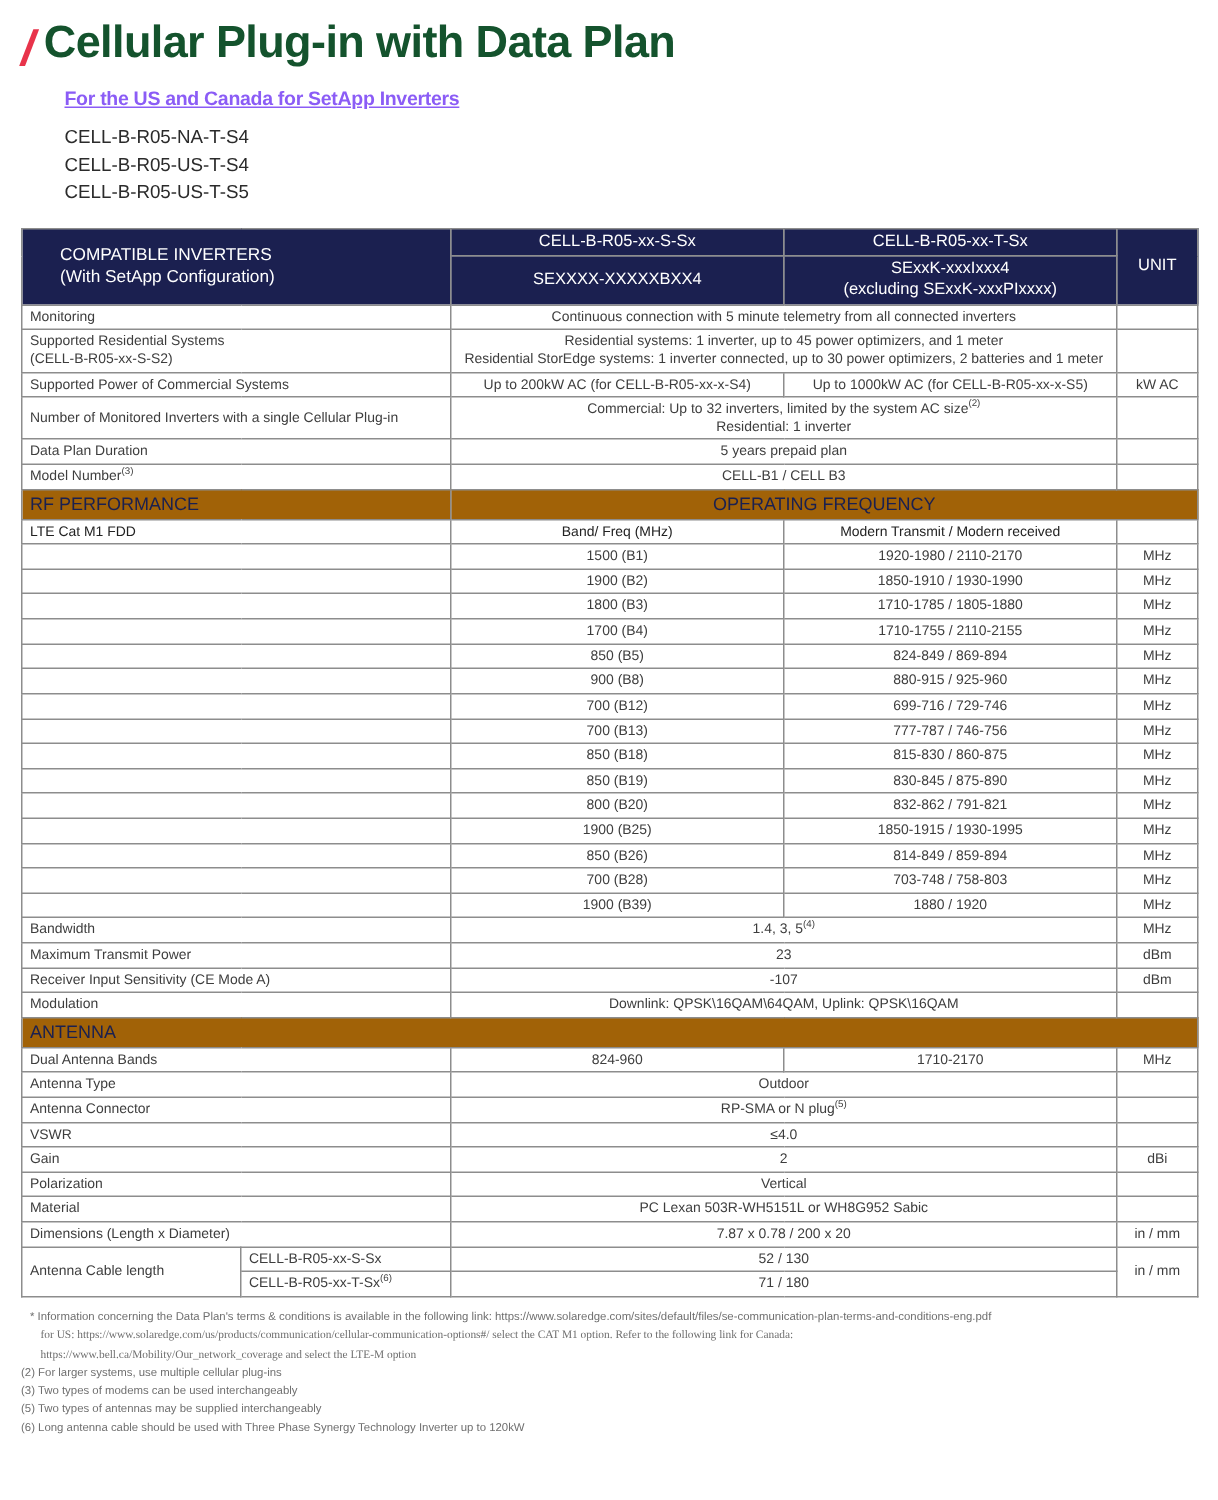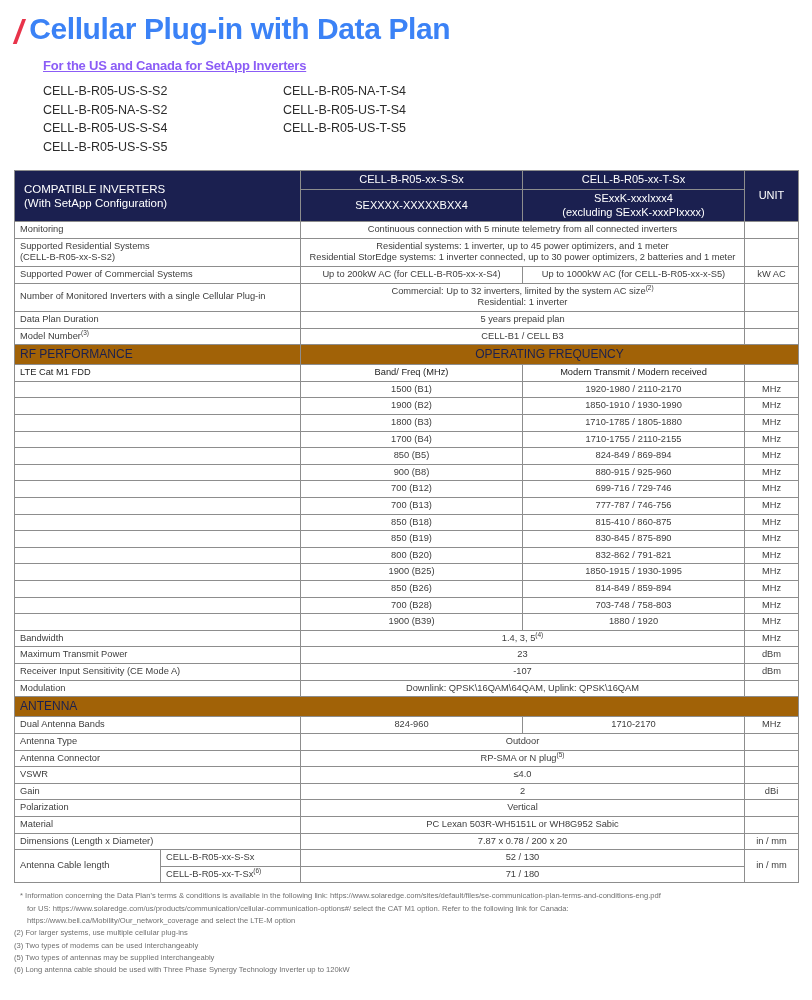--- a/index.html
+++ b/index.html
@@ -21,21 +21,21 @@
     font-size: 33px;
     font-weight: 700;
     font-style: italic;
     line-height: 1;
     margin-right: 6px;
     margin-top: 1px;
   }
   .main-title {
     font-size: 30px;
     font-weight: 700;
-    color: #3b82f6;
+    color: #14532d;
     line-height: 1;
     letter-spacing: -0.4px;
   }
   .sub-title {
     font-size: 13px;
     font-weight: 700;
     color: #8b5cf6;
     margin: 10px 0 0 29px;
     letter-spacing: -0.2px;
     text-decoration: underline;
@@ -66,21 +66,21 @@
     vertical-align: middle;
     font-weight: normal;
     line-height: 1.25;
   }
   .navy {
     background: #1b2050;
     color: #ffffff;
     font-weight: 700;
   }
   .navy.big { font-size: 11px; }
-  .navy.lbl { font-size: 11.5px; text-align: left; padding: 6px 9px; }
+  .navy.lbl { font-size: 11.5px; text-align: left; padding: 6px 25px; }
   .c { text-align: center; }
   .l { text-align: left; }
   .band {
     background: #a16207;
     color: #1a2050;
     font-weight: 700;
     font-size: 12px;
     padding: 3px 6px;
   }
   .sub-hd { font-weight: 700; color: #222; }
@@ -89,40 +89,34 @@
 
   
   .notes {
     margin: 7px 14px 0 14px;
     font-size: 7.6px;
     color: #6f6f6f;
     line-height: 1.62;
   }
   .notes .n { white-space: nowrap; }
   .notes .star { margin-left: 6px; }
-  .notes .ind { margin-left: 13px; }
+  .notes .ind { margin-left: 13px; font-family: Liberation Serif, serif; }
 </style>
 </head>
 <body>
 
 <div class="page">
 
   <div class="header">
     <div class="title-row">
       <span class="slash">/</span>
       <span class="main-title">Cellular Plug-in with Data Plan</span>
     </div>
     <div class="sub-title">For the US and Canada for SetApp Inverters</div>
     <div class="models">
-      <div class="col col1">
-        <span class="m">CELL-B-R05-US-S-S2</span>
-        <span class="m">CELL-B-R05-NA-S-S2</span>
-        <span class="m">CELL-B-R05-US-S-S4</span>
-        <span class="m">CELL-B-R05-US-S-S5</span>
-      </div>
       <div class="col col2">
         <span class="m">CELL-B-R05-NA-T-S4</span>
         <span class="m">CELL-B-R05-US-T-S4</span>
         <span class="m">CELL-B-R05-US-T-S5</span>
       </div>
     </div>
   </div>
 
   <table class="tbl">
     <colgroup>
@@ -253,21 +247,21 @@
         </tr>
       <tr>
           <td colspan="2"></td>
           <td class="c">700 (B13)</td>
           <td class="c">777-787 / 746-756</td>
           <td class="c">MHz</td>
         </tr>
       <tr>
           <td colspan="2"></td>
           <td class="c">850 (B18)</td>
-          <td class="c">815-410 / 860-875</td>
+          <td class="c">815-830 / 860-875</td>
           <td class="c">MHz</td>
         </tr>
       <tr>
           <td colspan="2"></td>
           <td class="c">850 (B19)</td>
           <td class="c">830-845 / 875-890</td>
           <td class="c">MHz</td>
         </tr>
       <tr>
           <td colspan="2"></td>

